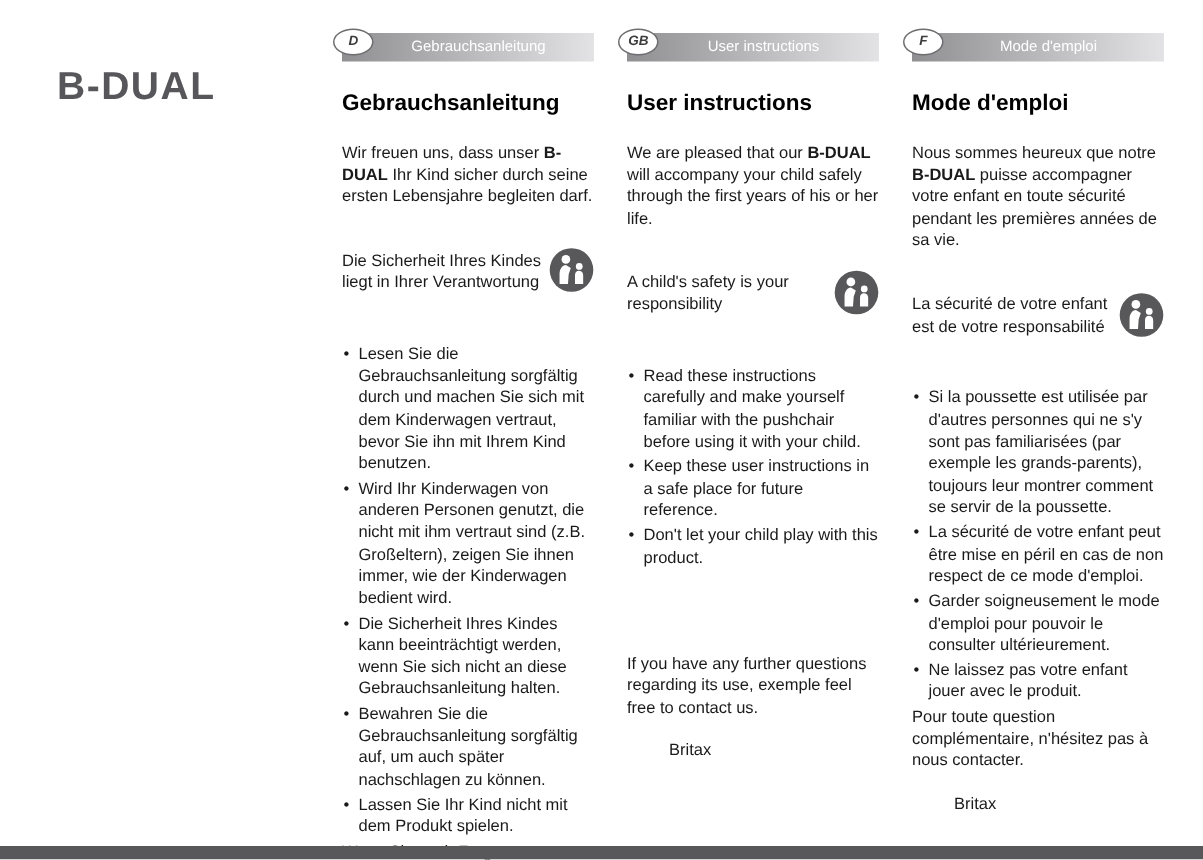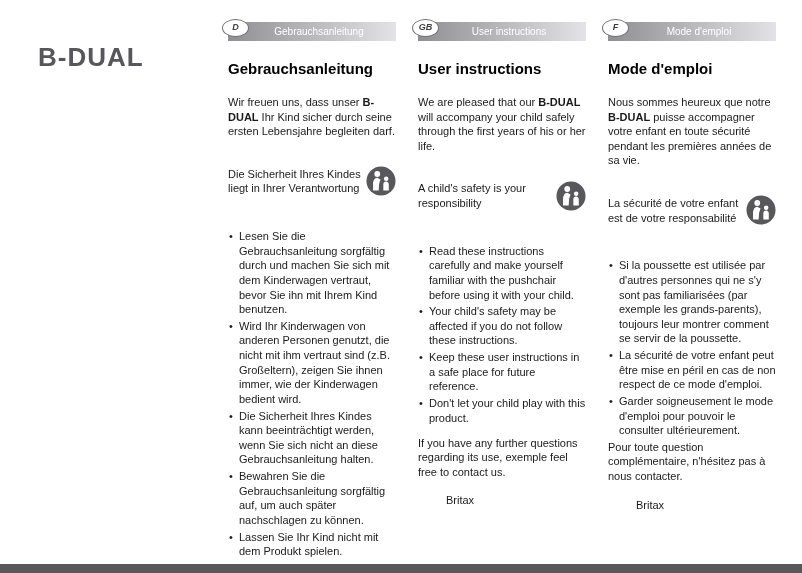--- a/index.html
+++ b/index.html
@@ -49,21 +49,21 @@
   }
   .banner-label { padding-left:14px; }
 
   .heading {
     font-size:15px; font-weight:bold; color:#000;
     margin:6px 0 16px 0;
   }
   .intro { margin-bottom:0; }
 
   .safety {
-    display:flex; align-items:flex-end; gap:4px;
+    display:flex; align-items:center; gap:4px;
     margin-top:28px; margin-bottom:8px;
   }
   .safety-heading { flex:1; }
   .safety-icon { flex:0 0 30px; width:30px; height:30px; margin-top:-2px; }
   .safety-icon svg { width:30px; height:30px; display:block; }
 
   ul.bullets { list-style:none;margin-top:25px; }
   ul.bullets li {
     position:relative; padding-left:11px; margin-bottom:2px;
   }
@@ -132,21 +132,20 @@
             <circle cx="16" cy="16" r="15.5" fill="#58585a"></circle>
             <circle cx="12" cy="8.5" r="3.1" fill="#fff"></circle>
             <path d="M7.5 26 L7.5 19 C7.5 15 9.5 12.6 12 12.4 L15.5 14.5 L14 19 L13.5 26 Z" fill="#fff"></path>
             <circle cx="21.5" cy="13.5" r="2.4" fill="#fff"></circle>
             <path d="M18.5 26 L18.5 19.5 C18.5 17.3 20 16.4 21.5 16.5 C23.2 16.6 24.3 17.8 24.3 19.8 L24.3 26 Z" fill="#fff"></path>
           </svg>
         </span>
       </div>
       <ul class="bullets">
         <li>Read these instructions carefully and make yourself familiar with the pushchair before using it with your child.</li>
-        <li>Your child's safety may be affected if you do not follow these instructions.</li>
         <li>Keep these user instructions in a safe place for future reference.</li>
         <li>Don't let your child play with this product.</li>
       </ul>
       <p class="outro">If you have any further questions regarding its use, exemple feel free to contact us.</p>
       <p class="signature">Britax</p>
     </section>
 
     <section class="column">
       <div class="banner">
         <span class="badge">F</span>
@@ -163,20 +162,21 @@
             <path d="M7.5 26 L7.5 19 C7.5 15 9.5 12.6 12 12.4 L15.5 14.5 L14 19 L13.5 26 Z" fill="#fff"></path>
             <circle cx="21.5" cy="13.5" r="2.4" fill="#fff"></circle>
             <path d="M18.5 26 L18.5 19.5 C18.5 17.3 20 16.4 21.5 16.5 C23.2 16.6 24.3 17.8 24.3 19.8 L24.3 26 Z" fill="#fff"></path>
           </svg>
         </span>
       </div>
       <ul class="bullets">
         <li>Si la poussette est utilisée par d'autres personnes qui ne s'y sont pas familiarisées (par exemple les grands-parents), toujours leur montrer comment se servir de la poussette.</li>
         <li>La sécurité de votre enfant peut être mise en péril en cas de non respect de ce mode d'emploi.</li>
         <li>Garder soigneusement le mode d'emploi pour pouvoir le consulter ultérieurement.</li>
+        <li>Ne laissez pas votre enfant jouer avec le produit.</li>
       </ul>
       <p class="outro">Pour toute question complémentaire, n'hésitez pas à nous contacter.</p>
       <p class="signature">Britax</p>
     </section>
 
   </div>
 
   <div class="footer-bar"></div>
 </div>
 

